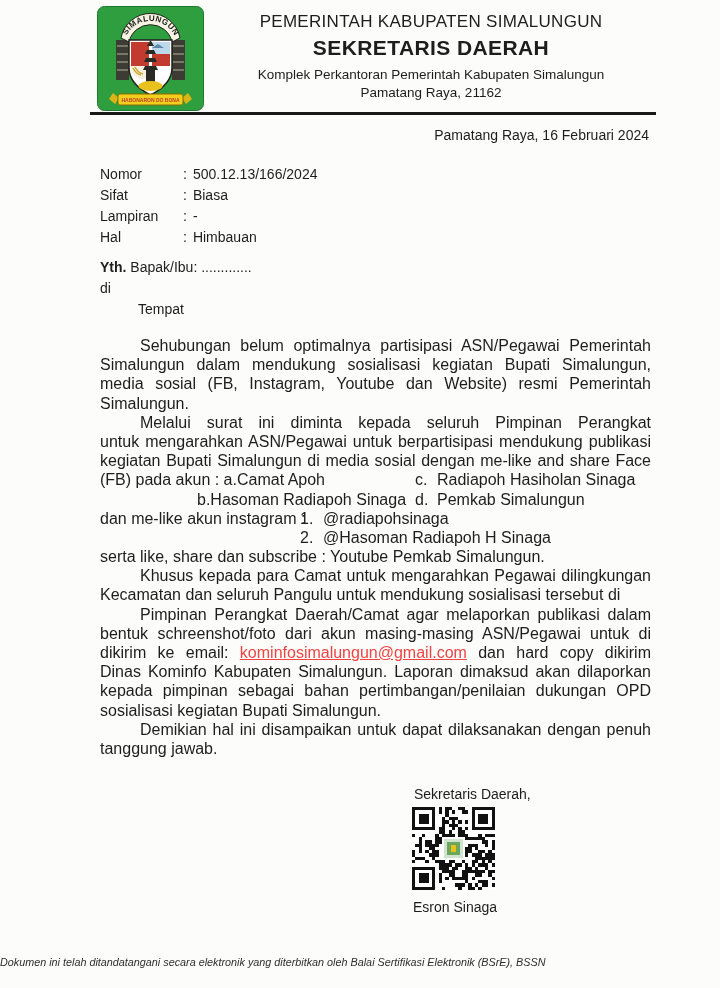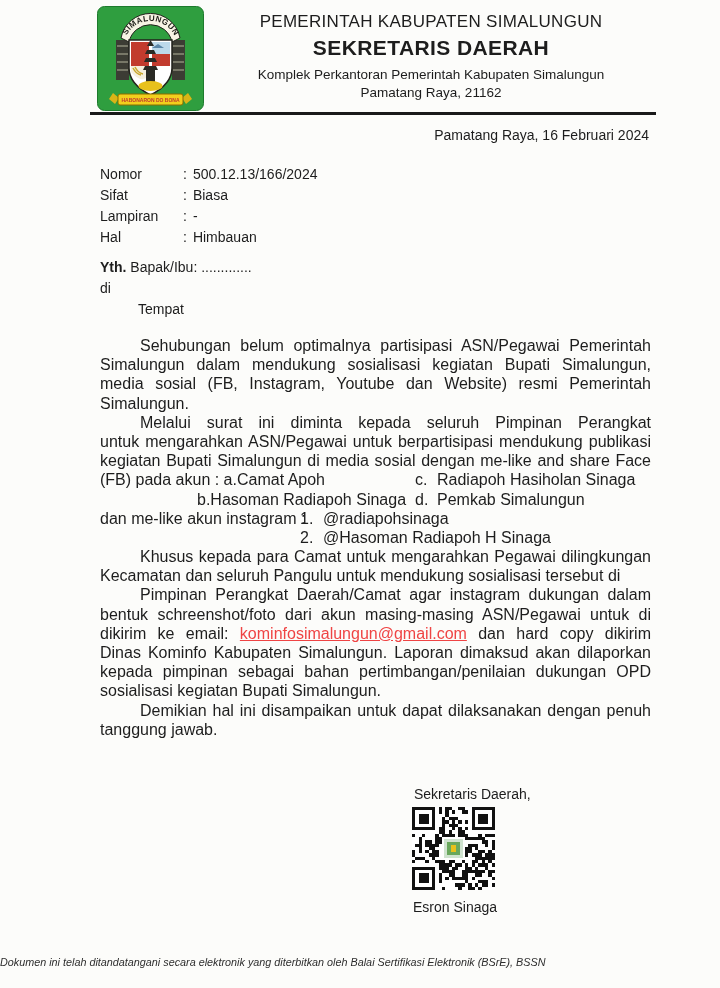--- a/index.html
+++ b/index.html
@@ -149,23 +149,24 @@
       </div>
       <div class="bl">
         <span class="abs" style="left: 0px;">dan me-like akun instagram :</span>
         <span class="abs" style="left: 200px;">1.</span>
         <span class="abs" style="left: 223px;">@radiapohsinaga</span>
       </div>
       <div class="bl">
         <span class="abs" style="left: 200px;">2.</span>
         <span class="abs" style="left: 223px;">@Hasoman Radiapoh H Sinaga</span>
       </div>
+      <div class="bl">serta like, share dan subscribe : Youtube Pemkab Simalungun.</div>
       <div class="bl just ind">Khusus kepada para Camat untuk mengarahkan Pegawai dilingkungan</div>
       <div class="bl">Kecamatan dan seluruh Pangulu untuk mendukung sosialisasi tersebut di atas.</div>
-      <div class="bl just ind">Pimpinan Perangkat Daerah/Camat agar instagram dukungan dalam</div>
+      <div class="bl just ind">Pimpinan Perangkat Daerah/Camat agar melaporkan publikasi dalam</div>
       <div class="bl just">bentuk schreenshot/foto dari akun masing-masing ASN/Pegawai untuk di rekap dan</div>
       <div class="bl just"><span>dikirim ke email:</span> <a class="email" href="#">kominfosimalungun@gmail.com</a> <span>dan hard copy dikirim langsung ke</span></div>
       <div class="bl just">Dinas Kominfo Kabupaten Simalungun. Laporan dimaksud akan dilaporkan langsung</div>
       <div class="bl just">kepada pimpinan sebagai bahan pertimbangan/penilaian dukungan OPD terhadap</div>
       <div class="bl">sosialisasi kegiatan Bupati Simalungun.</div>
       <div class="bl just ind">Demikian hal ini disampaikan untuk dapat dilaksanakan dengan penuh</div>
       <div class="bl">tanggung jawab.</div>
     </div>
 
   <div class="sig">

